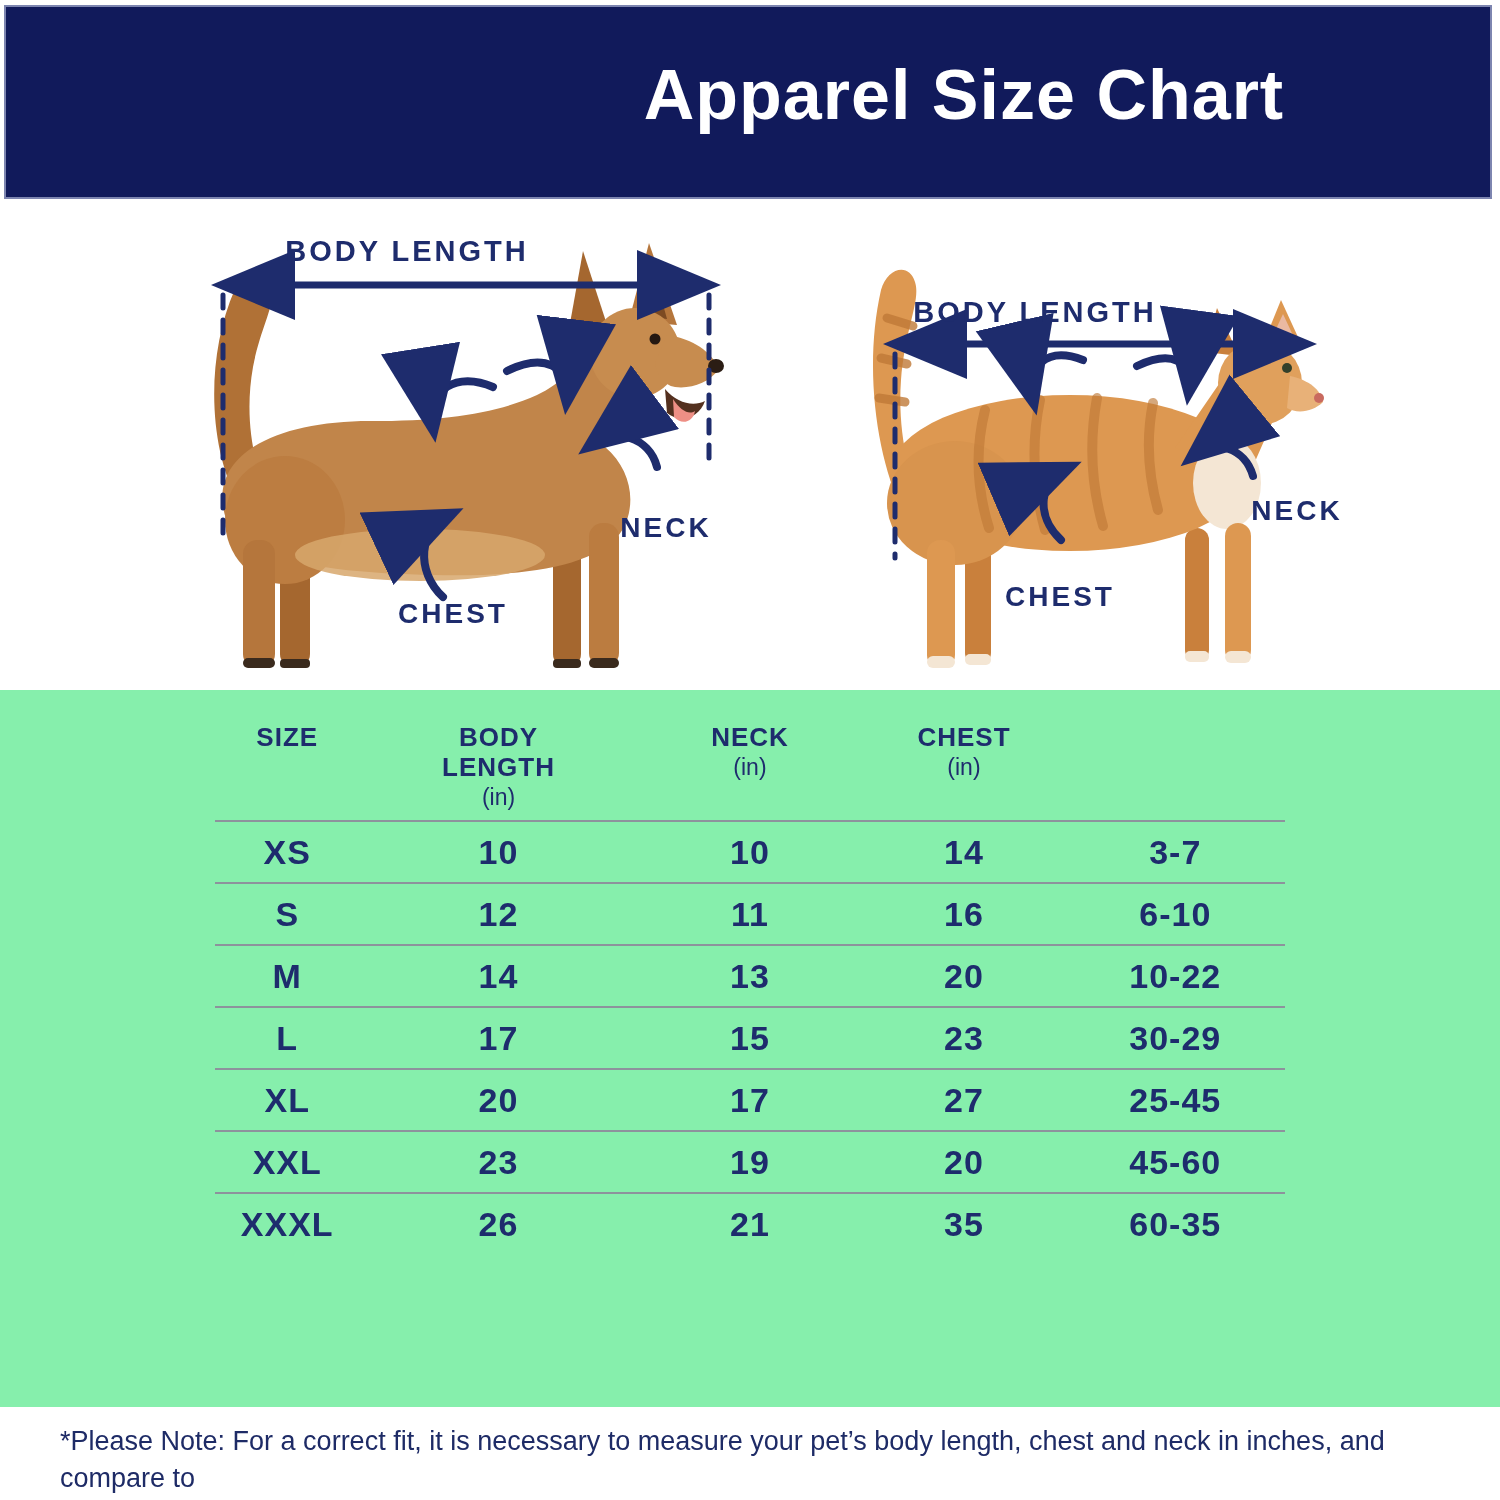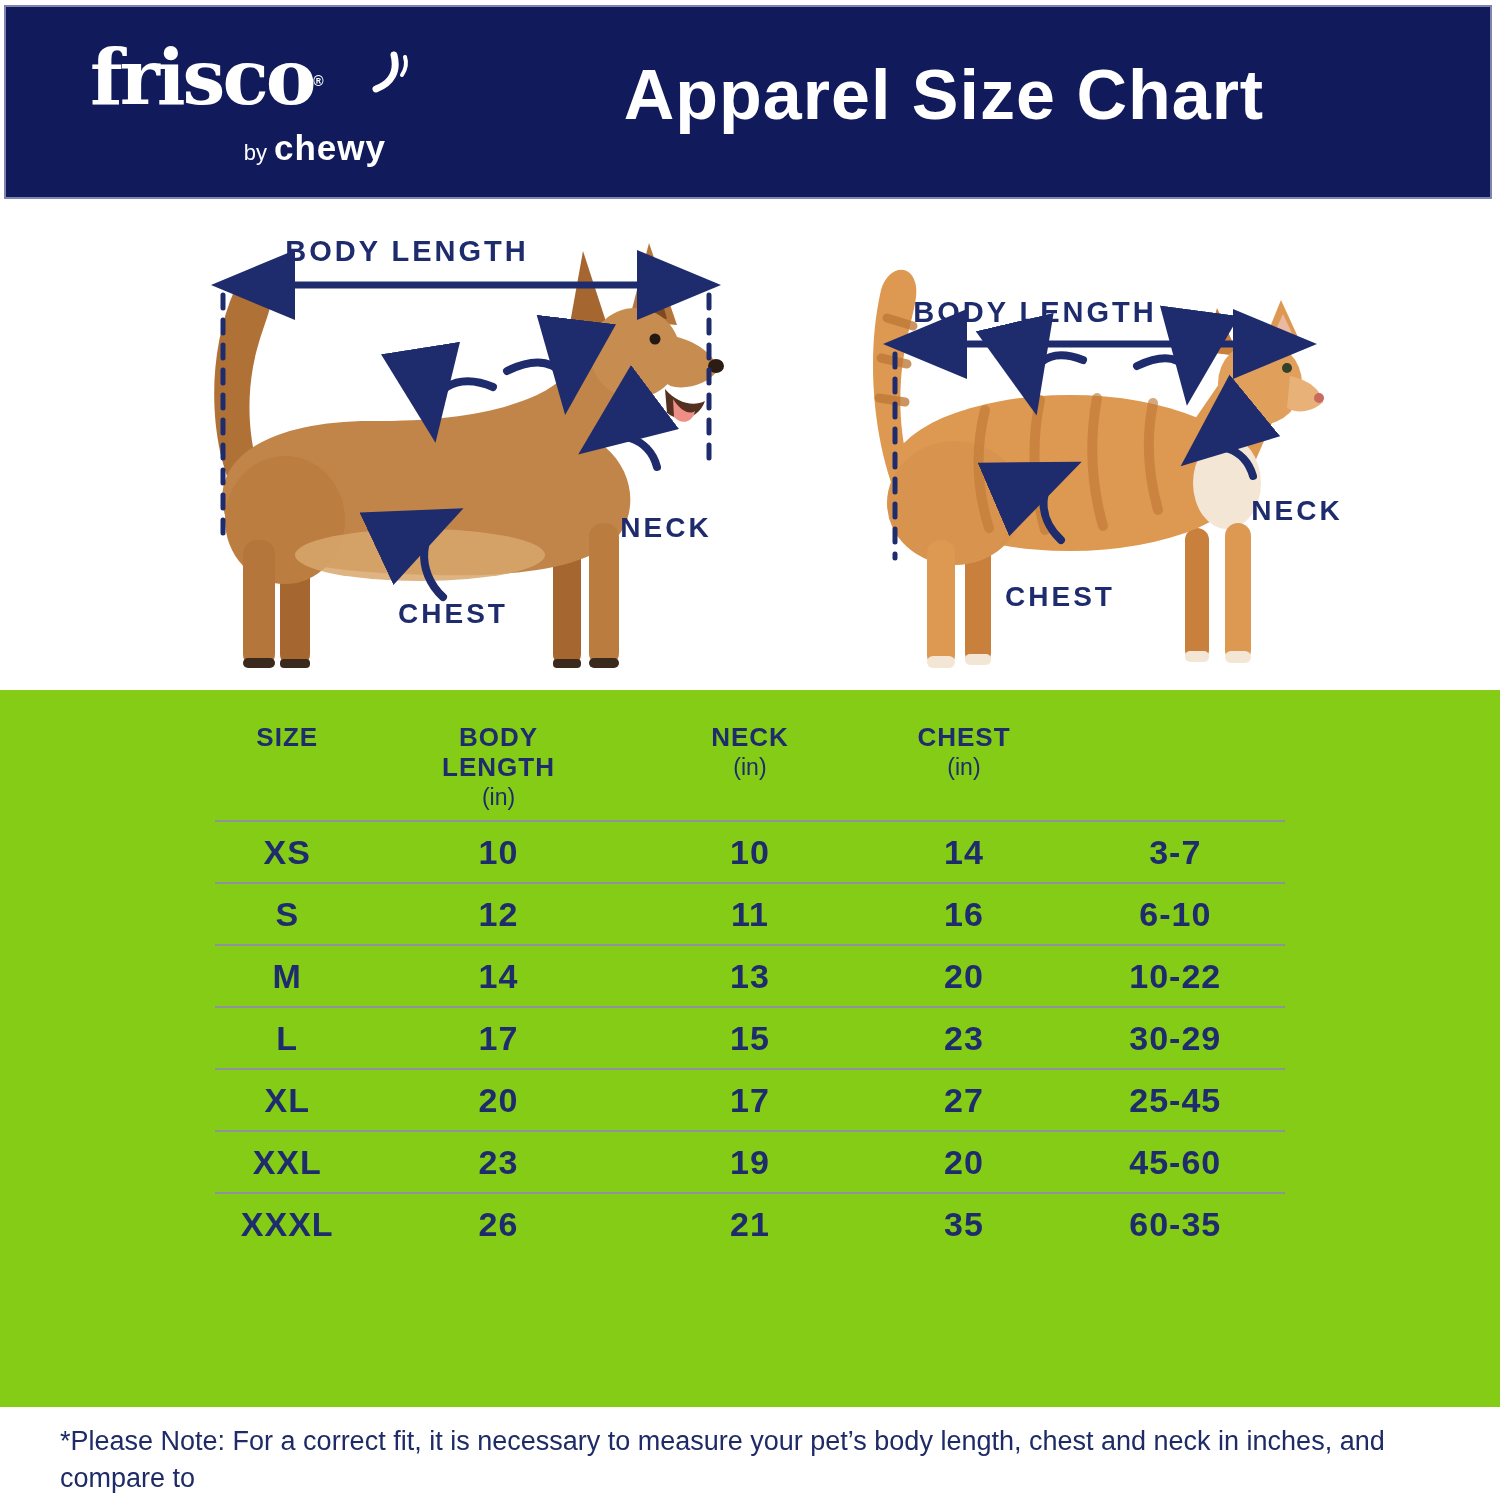--- a/index.html
+++ b/index.html
@@ -11,32 +11,32 @@
     background:#111a5b;border:2px solid #7d85b0;box-sizing:border-box;}
   .logo{position:absolute;left:84px;top:28px;width:310px;color:#ffffff;}
   .logo-word{font-family:"DejaVu Serif",serif;font-weight:bold;font-size:76px;line-height:86px;
     letter-spacing:-3px;color:#ffffff;}
   .logo-reg{font-size:14px;vertical-align:18px;letter-spacing:0;font-family:"Liberation Sans",sans-serif;}
   .logo-tail{position:absolute;left:282px;top:14px;}
   .logo-byline{display:flex;justify-content:flex-end;align-items:baseline;gap:7px;
     padding-right:14px;margin-top:4px;}
   .logo-by{font-size:22px;font-weight:normal;}
   .logo-chewy{font-size:35px;font-weight:bold;letter-spacing:1px;}
-  .page-title{position:absolute;left:938px;top:48px;transform:translateX(-50%);
+  .page-title{position:absolute;left:958px;top:48px;transform:translateX(-50%);
     color:#ffffff;font-size:70px;font-weight:bold;letter-spacing:1px;white-space:nowrap;}
 
   
   .animals{position:absolute;left:0;top:201px;width:1500px;height:489px;background:#ffffff;}
   .dog-svg{position:absolute;left:185px;top:24px;}
   .cat-svg{position:absolute;left:835px;top:27px;}
   .ann-text{font-family:"Liberation Sans",sans-serif;font-weight:bold;fill:#1e2c6d;
     letter-spacing:3px;}
 
   
-  .table-area{position:absolute;left:0;top:690px;width:1500px;height:717px;background:#84cc16;}
+  .table-area{position:absolute;left:0;top:690px;width:1500px;height:717px;background:#86efac;}
   .size-table{position:absolute;left:215px;top:0;width:1070px;}
   .thead,.trow{display:grid;grid-template-columns:13.5% 26% 21% 19% 20.5%;}
   .thead{height:132px;align-items:start;padding-top:32px;box-sizing:border-box;
     border-bottom:2px solid #8d929c;}
   .th{ text-align:center;color:#1e2c6d;}
   .col-title{font-size:26px;font-weight:bold;line-height:30px;max-width:150px;margin:0 auto;
     letter-spacing:1px;}
   .col-unit{font-size:23px;font-weight:normal;line-height:30px;}
   .trow{height:60px;align-items:center;}
   .trow + .trow{border-top:2px solid #8d929c;}
@@ -46,31 +46,20 @@
   .footer{position:absolute;left:8px;top:1407px;width:1500px;height:93px;background:#ffffff;}
   .note{position:absolute;left:52px;top:16px;width:1400px;color:#1e2b66;
     font-size:27px;line-height:37px;font-weight:normal;}
 </style>
 </head>
 <body>
 
 <div id="stage">
 
   <div class="header-band">
-    <div class="logo">
-      <div class="logo-word"><span>frisco</span><span class="logo-reg">®</span></div>
-      <svg class="logo-tail" width="40" height="46" viewBox="0 0 40 46">
-        <path d="M4,40 C20,34 26,22 22,6" stroke="#ffffff" stroke-width="7" fill="none" stroke-linecap="round"></path>
-        <path d="M30,26 C34,20 35,14 33,8" stroke="#ffffff" stroke-width="4" fill="none" stroke-linecap="round"></path>
-      </svg>
-      <div class="logo-byline">
-        <span class="logo-by">by</span>
-        <span class="logo-chewy">chewy</span>
-      </div>
-    </div>
     <div class="page-title">Apparel Size Chart</div>
   </div>
 
   <div class="animals">
 
     <svg class="dog-svg" width="540" height="460" viewBox="0 0 540 460">
       <defs>
         <marker id="ah-d" markerWidth="13" markerHeight="12" refX="10" refY="5" orient="auto-start-reverse">
           <path d="M0,0 L12,5 L0,10 Z" fill="#1e2c6d"></path>
         </marker>

